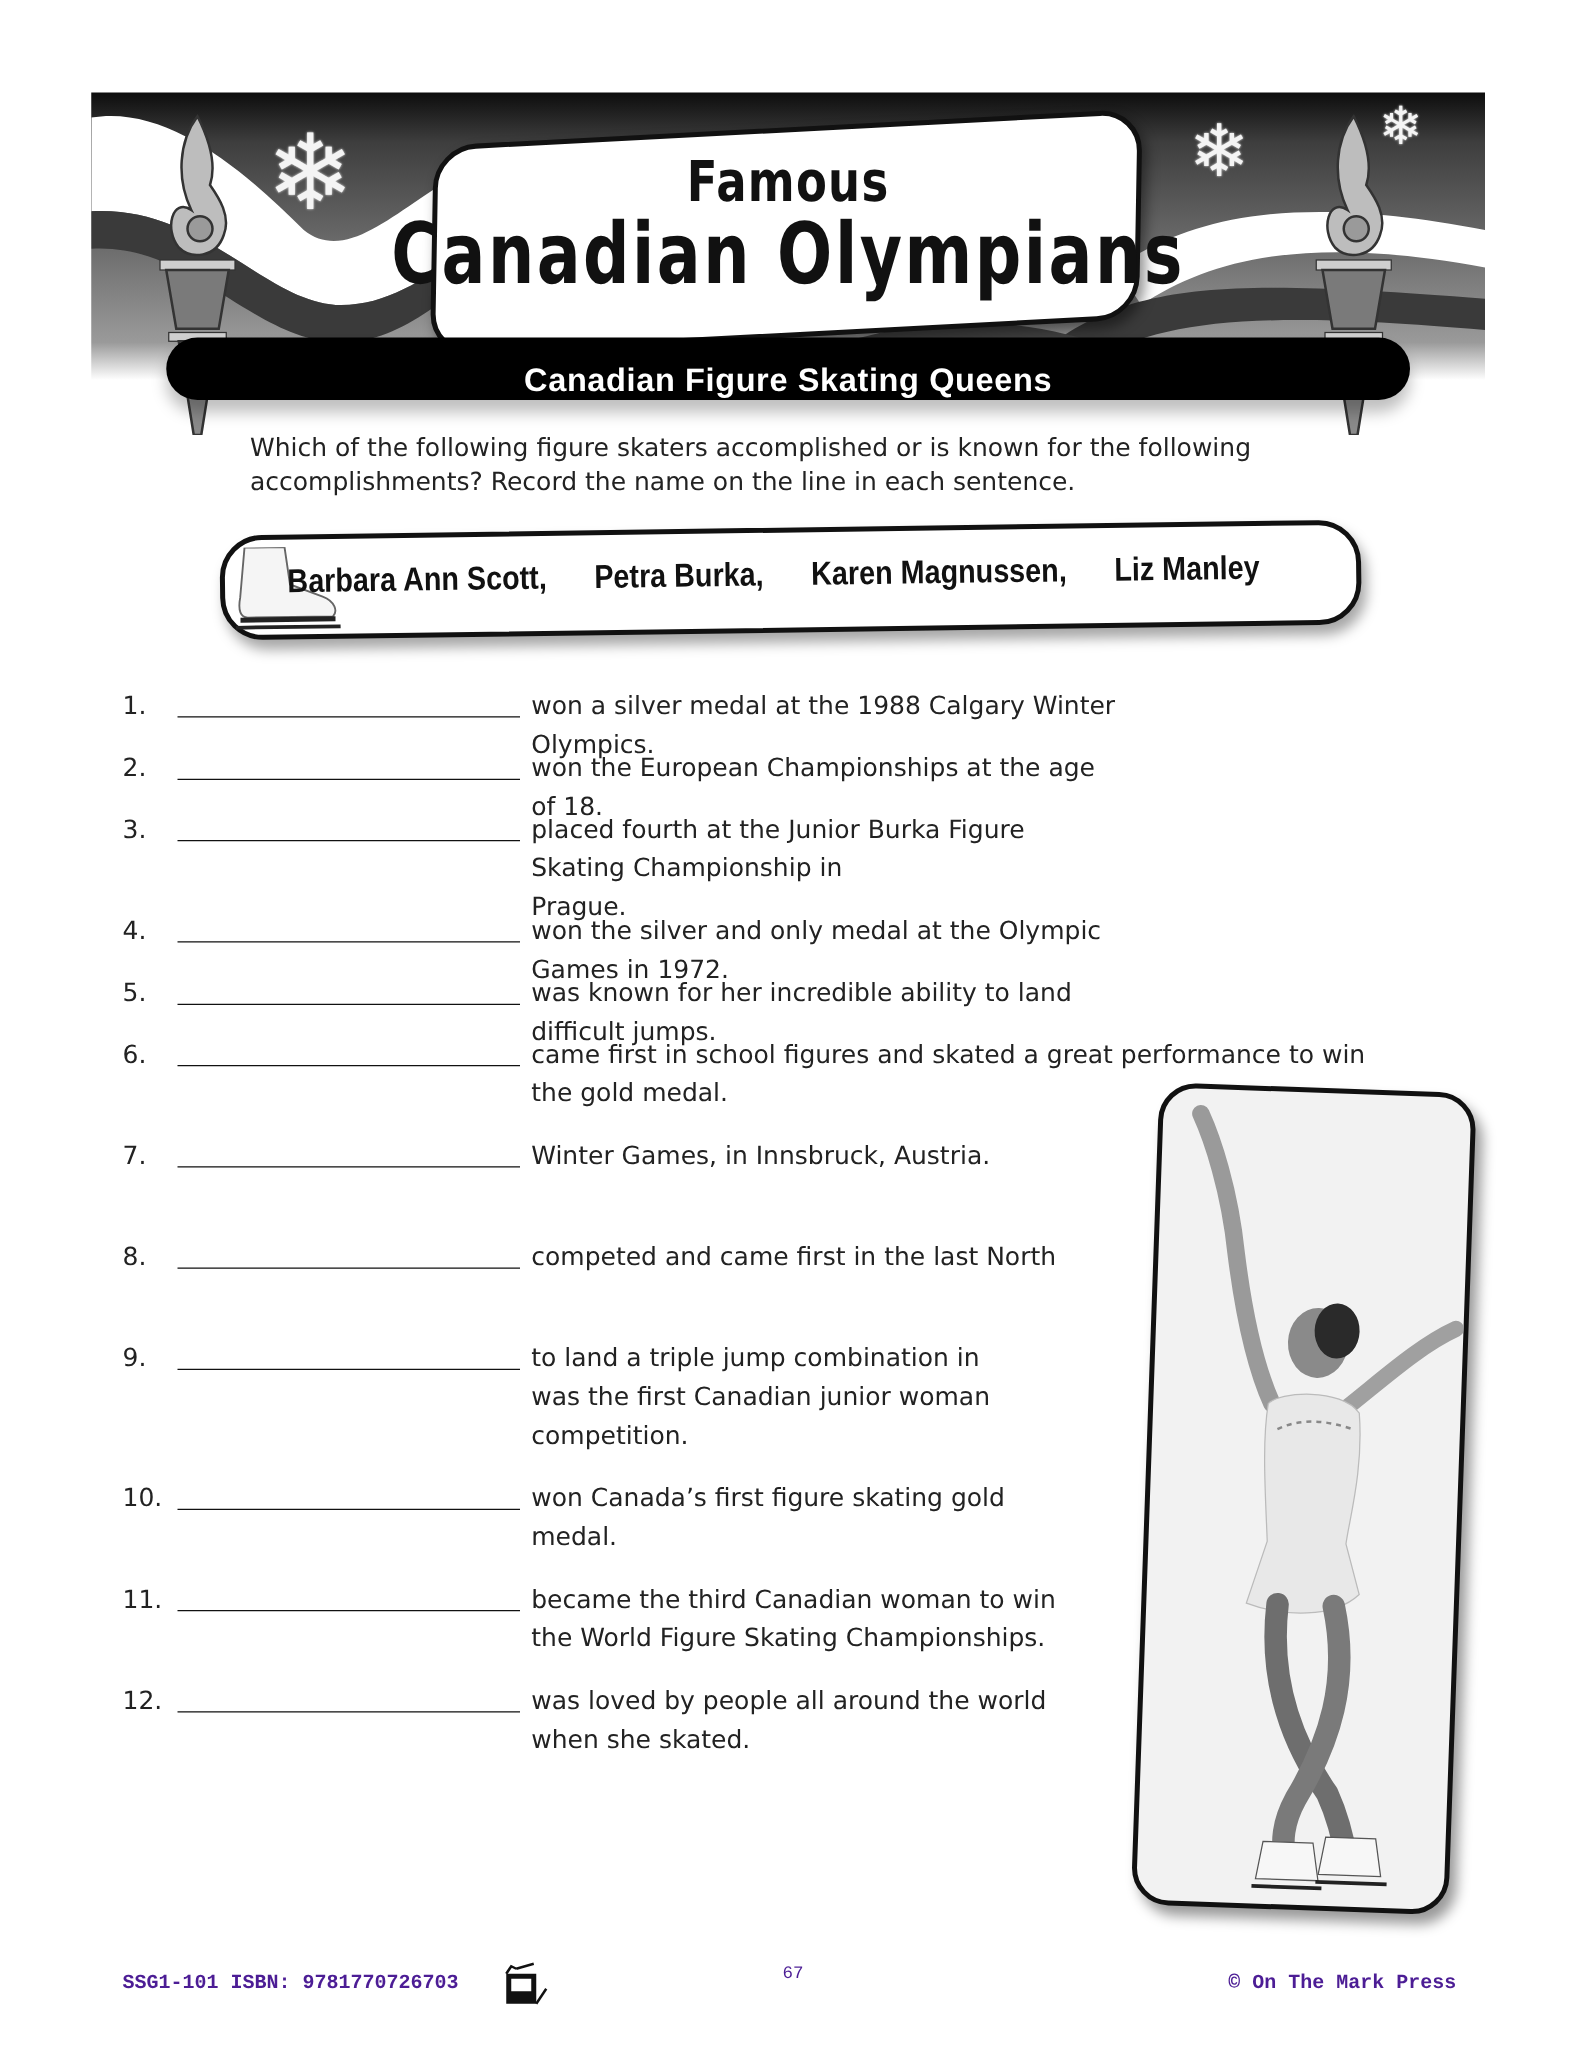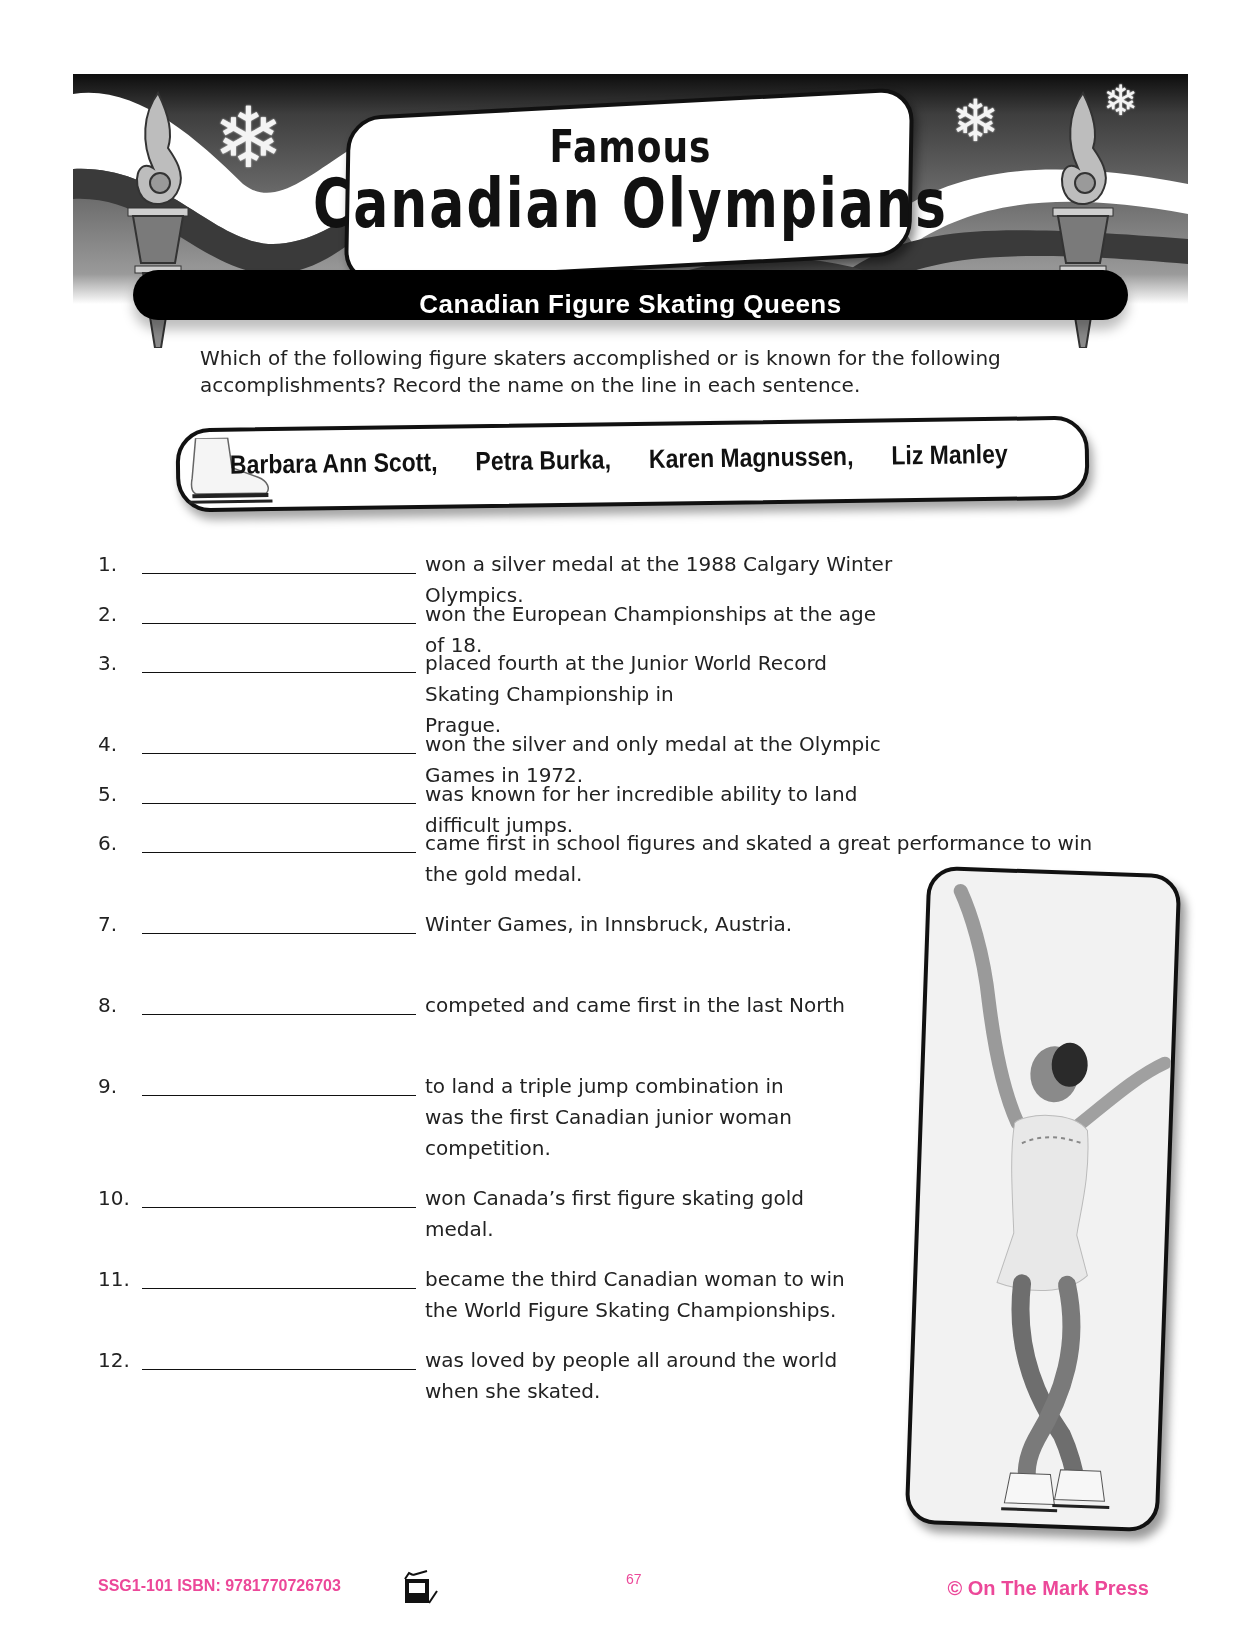--- a/index.html
+++ b/index.html
@@ -49,25 +49,25 @@
   .q-line { position: absolute; left: 44px; top: 24px; width: 274px; height: 0; border-bottom: 1.5px solid #111; }
   .q-text { position: absolute; left: 327px; top: 0; }
 
   
   .photo-card { position: absolute; left: 916px; top: 870px; width: 246px; height: 650px;
                 background: #f2f2f2; border: 4px solid #111; border-radius: 30px;
                 transform: rotate(2deg); box-shadow: 6px 8px 10px rgba(0,0,0,0.4); overflow: hidden; }
 
   
   .footer { position: absolute; left: 98px; right: 93px; top: 1565px; height: 40px;
-            font-family: Liberation Sans, sans-serif; color: #ec4899; }
+            font-family: Liberation Mono, monospace; color: #4c1d95; }
   .footer-code { position: absolute; left: 0; top: 12px; font-weight: bold; font-size: 16px; }
   .footer-icon { position: absolute; left: 305px; top: 4px; width: 40px; height: 36px; }
   .footer-page { position: absolute; left: 528px; top: 6px; font-size: 14px; }
-  .footer-copy { position: absolute; right: 16px; top: 12px; font-weight: bold; font-size: 20px; }
+  .footer-copy { position: absolute; right: 0; top: 12px; font-weight: bold; font-size: 16px; }
 </style>
 </head>
 <body>
 
 <div class="banner">
   <svg class="waves" width="1115" height="280">
     <path d="M0,50 C80,40 130,110 200,140 C260,165 300,80 380,60 L380,0 L0,0 Z" fill="rgba(0,0,0,0)"></path>
     <path d="M0,20 C60,10 120,60 170,110 C220,150 280,40 360,50 C380,52 390,60 400,70 L400,90 C330,70 280,170 200,170 C140,170 90,90 0,95 Z" fill="#ffffff"></path>
     <path d="M0,95 C90,90 140,170 200,170 C280,170 330,70 400,90 L400,110 C330,95 280,200 200,200 C130,200 80,120 0,125 Z" fill="#3a3a3a"></path>
     <path d="M820,140 C880,100 960,80 1115,110 L1115,140 C980,115 900,130 840,170 Z" fill="#ffffff"></path>
@@ -134,21 +134,21 @@
     <span class="q-num">2.</span>
     <span class="q-line"></span>
     <div class="q-text">
         <div>won the European Championships at the age of 18.</div>
       </div>
   </div>
   <div class="q" style="top:648px;">
     <span class="q-num">3.</span>
     <span class="q-line"></span>
     <div class="q-text">
-      <div>placed fourth at the Junior World Record Skating Championship in</div>
+      <div>placed fourth at the Junior Burka Figure Skating Championship in</div>
       <div>Prague.</div>
     </div>
   </div>
   <div class="q" style="top:729px;">
     <span class="q-num">4.</span>
     <span class="q-line"></span>
     <div class="q-text">
         <div>won the silver and only medal at the Olympic Games in 1972.</div>
       </div>
   </div>

